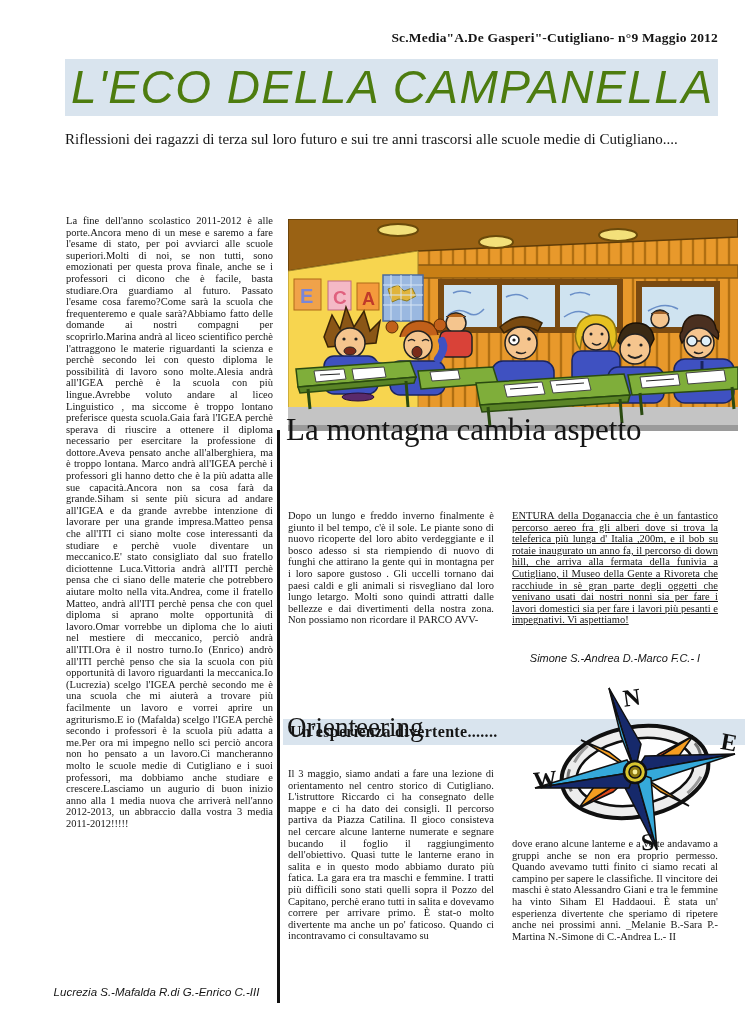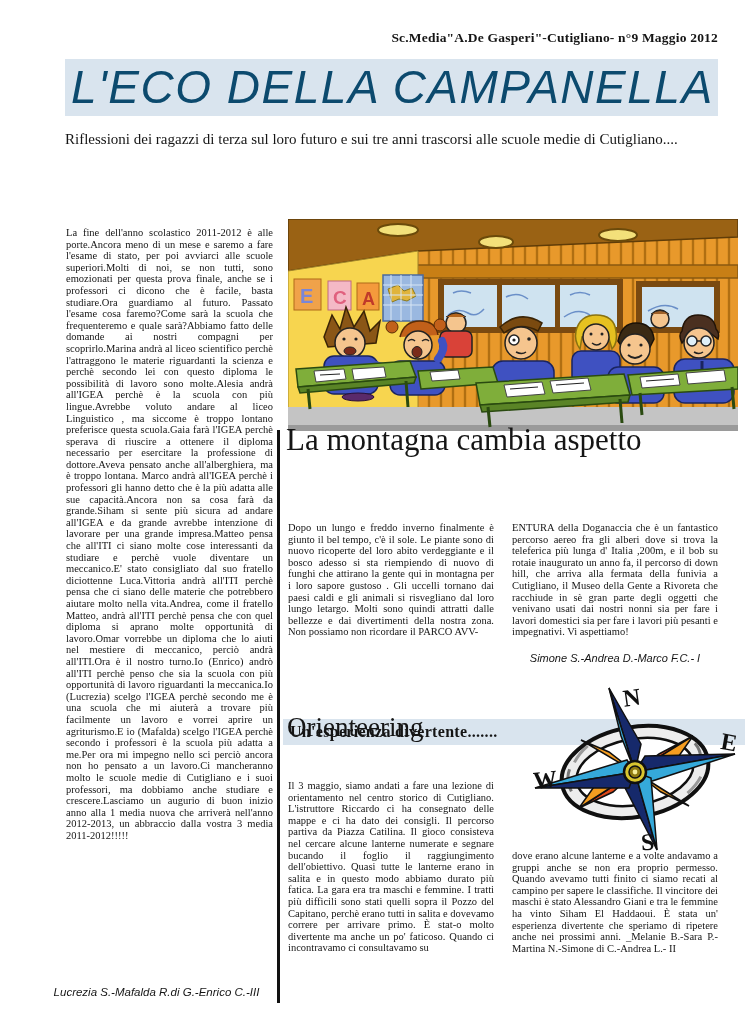--- a/index.html
+++ b/index.html
@@ -1,32 +1,32 @@
 <!DOCTYPE html>
 <html><head>
 <meta charset="utf-8">
 <style>
   html,body{margin:0;padding:0;background:#ffffff;}
   .page{position:relative;width:745px;height:1024px;background:#ffffff;overflow:hidden;
         font-family:"Liberation Serif",serif;color:#151515;}
   .edition{position:absolute;top:30px;right:27px;font-size:13.5px;font-weight:bold;letter-spacing:.2px;}
   .masthead{position:absolute;left:65px;top:59px;width:653px;height:57px;background:#d9e4ee;}
   .masthead-title{font-family:"Liberation Sans",sans-serif;font-style:italic;font-size:46px;
-        line-height:56px;white-space:nowrap;padding-left:6px;letter-spacing:1.5px;color:#0c4a6e;}
+        line-height:56px;white-space:nowrap;padding-left:6px;letter-spacing:1.5px;color:#4d7c0f;}
   .subtitle{position:absolute;left:65px;top:131px;width:660px;font-size:15px;}
   .main-title{position:absolute;left:62px;top:153px;font-size:38px;line-height:42px;white-space:nowrap;}
-  .bodytext{font-size:10.5px;line-height:11.6px;text-align:justify;margin-top:12px;}
+  .bodytext{font-size:10.5px;line-height:11.6px;text-align:justify;}
   .left-col{position:absolute;left:66px;top:215px;width:207px;}
   .left-byline{position:absolute;left:40px;top:986px;width:233px;text-align:center;
         font-family:"Liberation Sans",sans-serif;font-style:italic;font-size:11.5px;}
   .divider{position:absolute;left:277px;top:430px;width:3px;height:573px;background:#111;}
   .classroom-box{position:absolute;left:288px;top:219px;width:450px;height:212px;}
-  .mountain-title{position:absolute;left:286px;top:422px;font-size:31px;white-space:nowrap;text-align:right;}
+  .mountain-title{position:absolute;left:286px;top:412px;font-size:31px;white-space:nowrap;text-align:right;}
   .mountain-col1{position:absolute;left:288px;top:510px;width:206px;}
-  .mountain-col2{position:absolute;left:512px;top:510px;width:206px;}
+  .mountain-col2{position:absolute;left:512px;top:510px;width:206px;text-decoration:underline;}
   .mountain-byline{position:absolute;left:512px;top:652px;width:206px;text-align:center;
         font-family:"Liberation Sans",sans-serif;font-style:italic;font-size:11px;}
   .kicker-band{position:absolute;left:283px;top:719px;width:485px;height:26px;background:#d9e4ee;}
   .kicker-text{font-size:16px;font-weight:bold;line-height:26px;padding-left:7px;letter-spacing:.3px;}
   .orient-title{position:absolute;left:287px;top:712px;font-size:27px;font-weight:normal;white-space:nowrap;}
   .orient-col1{position:absolute;left:288px;top:768px;width:206px;}
   .compass-box{position:absolute;left:533px;top:684px;width:207px;height:170px;}
   .orient-col2{position:absolute;left:512px;top:838px;width:206px;}
   svg{display:block;width:100%;height:100%;}
 </style>

